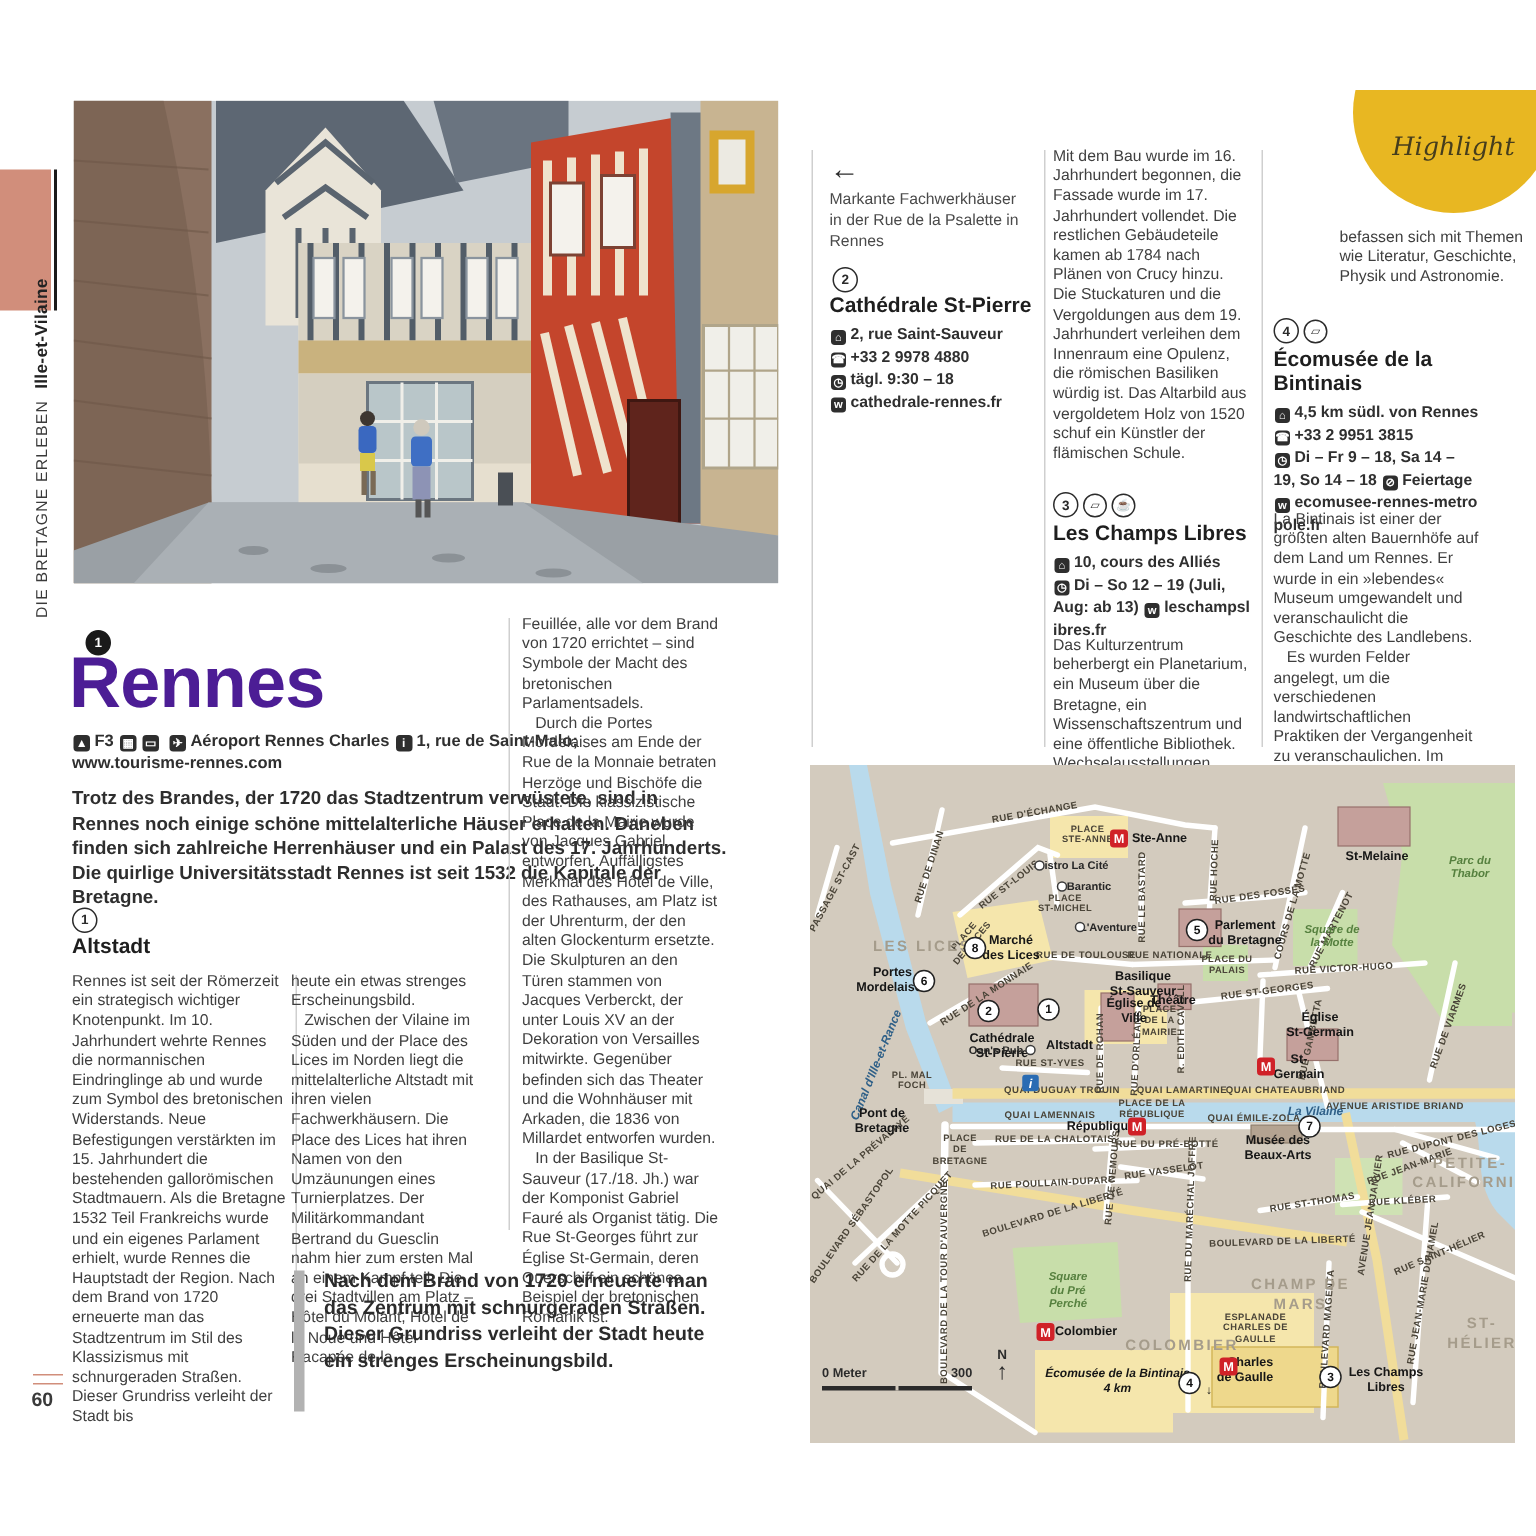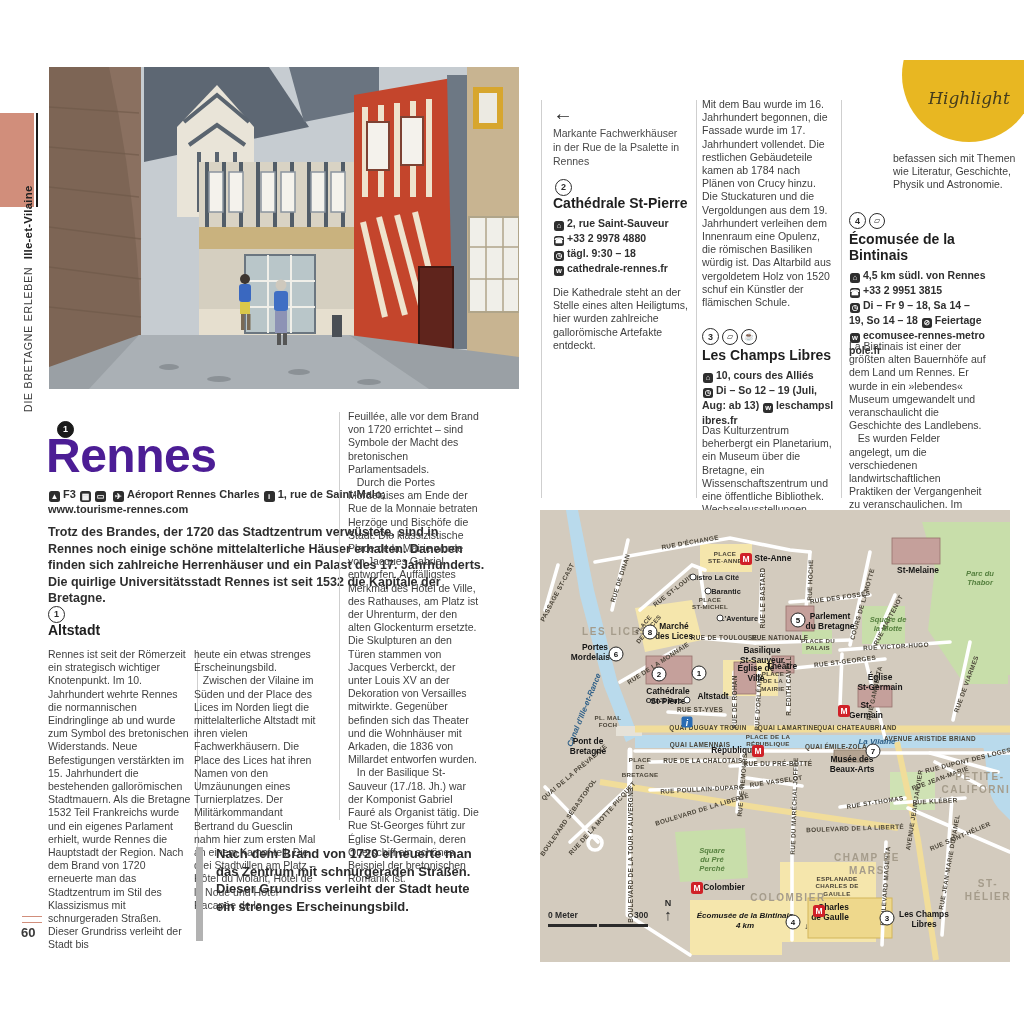--- a/index.html
+++ b/index.html
@@ -248,21 +248,20 @@
   <div class="abs" style="left:555px;top:176px;">
     <span class="cnum">2</span>
   </div>
   <div class="abs sec-title" style="left:553px;top:195px;">Cathédrale St-Pierre</div>
   <div class="abs contact" style="left:553px;top:216px;width:136px;">
     <span class="isq">⌂</span><span>2, rue Saint-Sauveur</span><br>
     <span class="isq">☎</span><span>+33 2 9978 4880</span><br>
     <span class="isq">◷</span><span>tägl. 9:30 – 18</span><br>
     <span class="isq">w</span><span>cathedrale-rennes.fr</span>
   </div>
-  <div class="abs body-col" style="left:553px;top:286px;width:136px;">Die Kathedrale steht an der Stelle eines alten Heiligtums, hier wurden zahlreiche gallorömische Artefakte entdeckt.</div>
 
 
   <div class="abs vrule" style="left:696px;top:100px;height:398px;"></div>
   <div class="abs body-col" style="left:702px;top:98px;width:132px;">Mit dem Bau wurde im 16. Jahrhundert begonnen, die Fassade wurde im 17. Jahrhundert vollendet. Die restlichen Gebäudeteile kamen ab 1784 nach Plänen von Crucy hinzu. Die Stuckaturen und die Vergoldungen aus dem 19. Jahrhundert verleihen dem Innenraum eine Opulenz, die römischen Basiliken würdig ist. Das Altarbild aus vergoldetem Holz von 1520 schuf ein Künstler der flämischen Schule.</div>
   <div class="abs" style="left:702px;top:328px;display:flex;gap:3px;align-items:center;">
     <span class="cnum">3</span>
     <span class="oic">▱</span>
     <span class="oic">☕</span>
   </div>
   <div class="abs sec-title" style="left:702px;top:347px;">Les Champs Libres</div>

